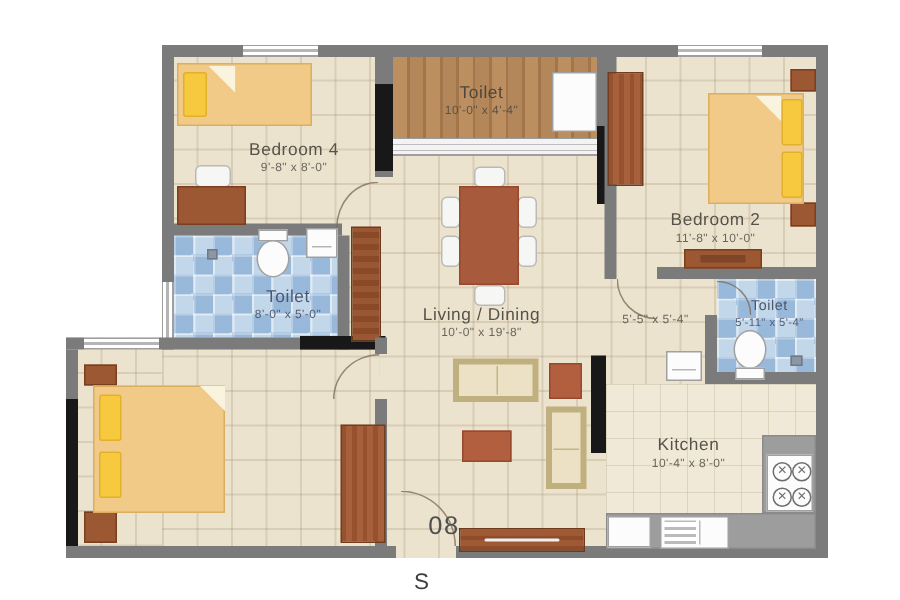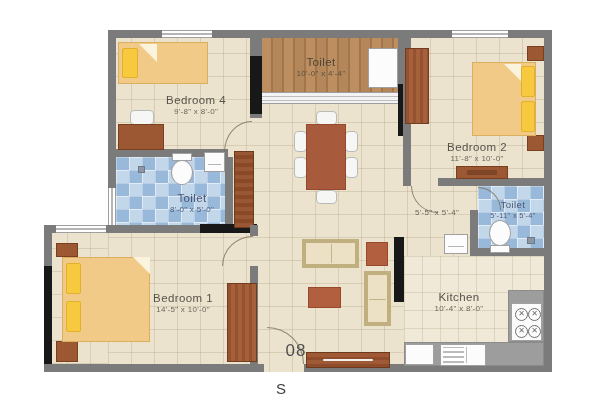--- a/index.html
+++ b/index.html
@@ -201,31 +201,31 @@
     <div class="dm" style="color:#5a5244">10'-0" x 4'-4"</div>
   </div>
   <div class="lbl" style="left:477px;top:152px">
     <div class="nm">Bedroom 2</div>
     <div class="dm">11'-8" x 10'-0"</div>
   </div>
   <div class="lbl lbl-blue" style="left:192px;top:203px">
     <div class="nm">Toilet</div>
     <div class="dm">8'-0" x 5'-0"</div>
   </div>
+  <div class="lbl" style="left:321px;top:215px">
+    <div class="nm">Living / Dining</div>
+    <div class="dm">10'-0" x 19'-8"</div>
+  </div>
   <div class="lbl lbl-sm lbl-blue" style="left:513px;top:209px">
     <div class="nm">Toilet</div>
     <div class="dm">5'-11" x 5'-4"</div>
   </div>
   <div class="lbl" style="left:437px;top:212px">
     <div class="dm">5'-5" x 5'-4"</div>
   </div>
-  <div class="lbl" style="left:183px;top:303px">
-    <div class="nm">Bedroom 1</div>
-    <div class="dm">14'-5" x 10'-0"</div>
-  </div>
   <div class="lbl" style="left:459px;top:302px">
     <div class="nm">Kitchen</div>
     <div class="dm">10'-4" x 8'-0"</div>
   </div>
 
   <div class="unit" style="left:296px;top:351px">08</div>
   <div class="south" style="left:281px;top:388px">S</div>
 
 </div>
 

